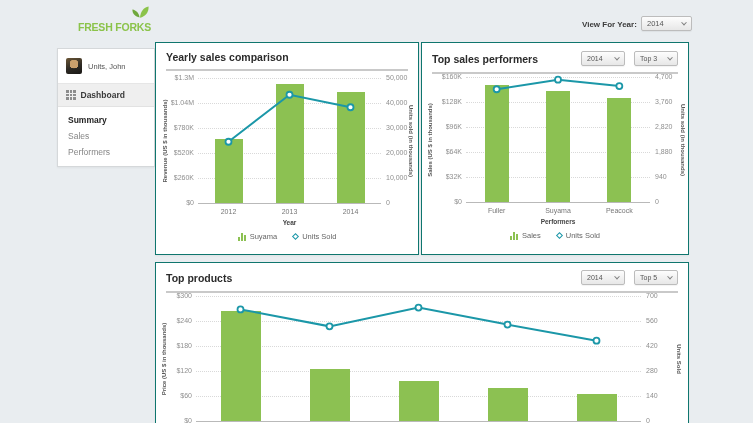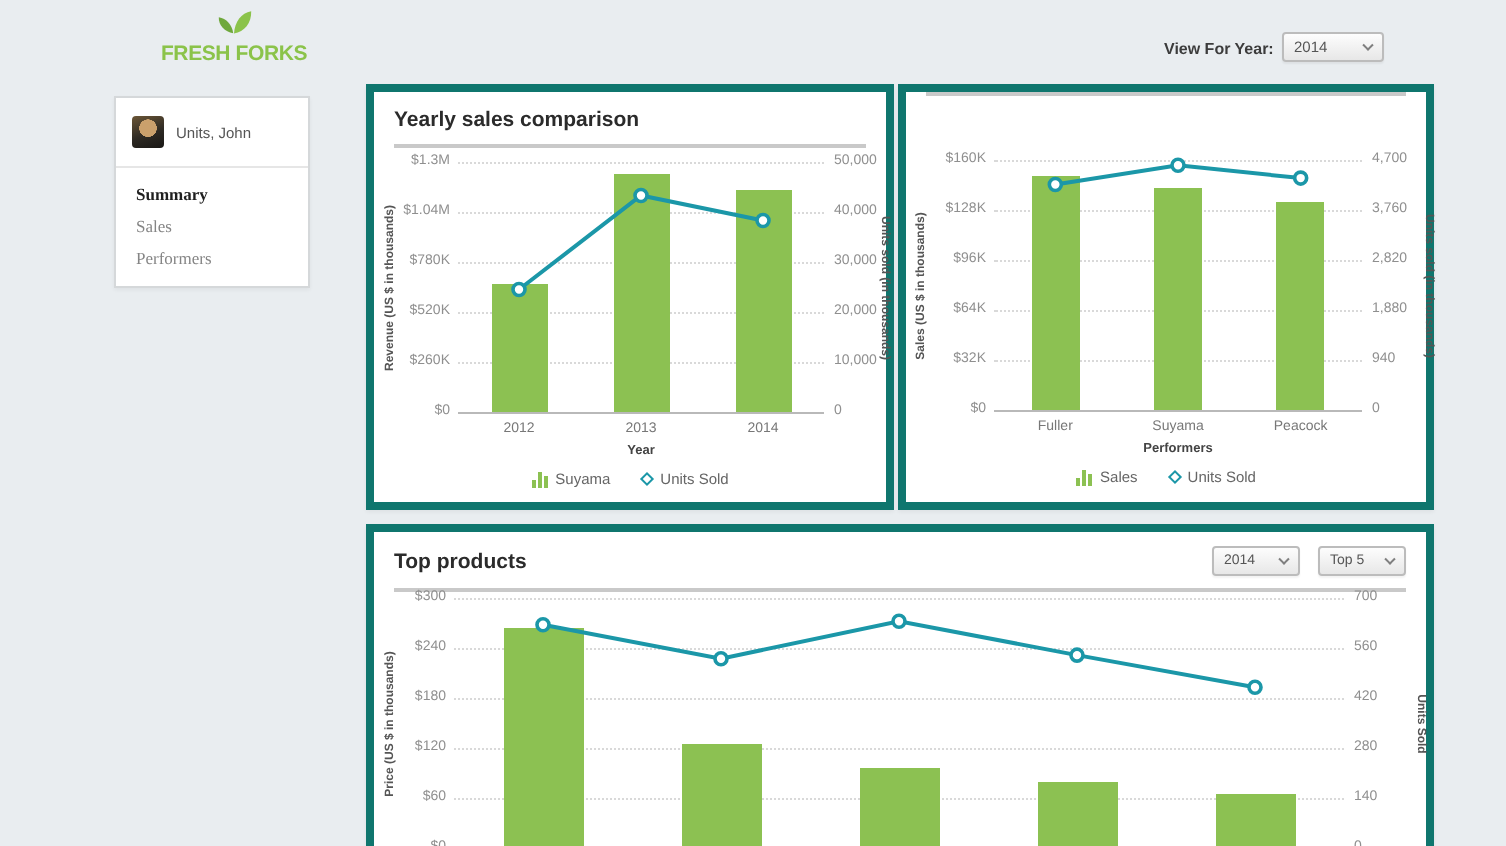--- a/index.html
+++ b/index.html
@@ -1,20 +1,20 @@
 <!DOCTYPE html>
 <html style="--green: #8cc152; --teal: #1b97a8;"><head>
 <meta charset="utf-8">
 <style>
   * { margin:0; padding:0; box-sizing:border-box; }
   html,body { width:753px; height:423px; overflow:hidden; }
   body { position:relative; background:#e9edf0; font-family:"Liberation Sans", sans-serif; }
 
   
-  .logo { position:absolute; left:68px; top:4px; width:98px; text-align:center; }
+  .logo { position:absolute; left:53px; top:4px; width:98px; text-align:right; }
   .logo-text { font-size:10.5px; font-weight:bold; color:#8bc34a; letter-spacing:-0.2px; margin-top:-1px; }
   .view-label { position:absolute; left:582px; top:20px; font-size:8px; font-weight:bold; color:#3c3c3c; }
   .dropdown { display:flex; align-items:center; justify-content:space-between; padding:0 5px;
               border:1px solid #bcbcbc; border-radius:2px;
               background:linear-gradient(#fdfdfd,#e7e7e7); color:#555;
               box-shadow:0 1px 1px rgba(0,0,0,.05); cursor:pointer; }
   .dd-top { position:absolute; left:641px; top:16px; width:51px; height:15px; font-size:7.5px; }
   .chev { width:4px; height:4px; border-right:1px solid #7f7f7f; border-bottom:1px solid #7f7f7f;
           transform:rotate(45deg) translate(-1px,-1px); }
 
@@ -25,25 +25,25 @@
   .avatar { width:16px; height:16px; border-radius:2px; flex:0 0 auto;
             background:
               radial-gradient(circle at 50% 38%, #caa06c 0 34%, rgba(0,0,0,0) 35%),
               linear-gradient(160deg,#6b5636 0%, #2e2a24 55%, #191715 100%); }
   .greeting { font-size:7.5px; color:#555; }
   .dash-row { display:flex; align-items:center; gap:5px; padding:6px 8px; background:#efefef;
               border-bottom:1px solid #e2e2e2; font-size:8.5px; font-weight:bold; color:#3a3a3a; cursor:pointer; }
   .grid-icon { display:inline-grid; grid-template-columns:repeat(3,2.5px); gap:1px; }
   .grid-icon i { width:2.5px; height:2.5px; background:#8d8d8d; }
   .nav { padding:5px 0 6px; }
-  .nav-item { padding:3px 10px; font-size:8.5px; color:#858585; cursor:pointer;font-family:Liberation Serif, serif; }
+  .nav-item { padding:3px 10px; font-size:8.5px; color:#858585; cursor:pointer; }
   .nav-item.active { font-weight:bold; color:#1f1f1f; }
 
   
-  .panel { position:absolute; background:#fff; border:4px solid #0f766e; box-shadow:0 1px 2px rgba(0,0,0,.05);margin-left:28px; }
+  .panel { position:absolute; background:#fff; border:1px solid #0f766e; box-shadow:0 1px 2px rgba(0,0,0,.05); }
   #panel1 { left:155px; top:42px; width:264px; height:213px; }
   #panel2 { left:421px; top:42px; width:268px; height:213px; }
   #panel3 { left:155px; top:262px; width:534px; height:200px; }
   .panel-header { display:flex; align-items:center; justify-content:space-between; padding:8px 10px 6px; }
   #panel3 .panel-header { padding-top:7px; }
   .panel-title { font-size:10.5px; font-weight:bold; color:#2b2b2b; }
   .dd-group { display:flex; gap:9px; }
   .dd-sm { width:44px; height:15px; font-size:7px; }
   .panel-rule { height:2px; background:#c9c9c9; margin:0 10px; }
 
@@ -83,20 +83,34 @@
 <span class="view-label">View For Year:</span>
 <div class="dropdown dd-top">
   <span>2014</span>
   <span class="chev"></span>
 </div>
 
 <div class="sidebar">
   <div class="user-row">
     <div class="avatar"></div>
     <span class="greeting">Units, John</span>
+  </div>
+  <div class="dash-row">
+    <span class="grid-icon">
+        <i></i>
+        <i></i>
+        <i></i>
+        <i></i>
+        <i></i>
+        <i></i>
+        <i></i>
+        <i></i>
+        <i></i>
+      </span>
+    <span>Dashboard</span>
   </div>
   <div class="nav">
     <div class="nav-item active">Summary</div>
     <div class="nav-item">Sales</div>
     <div class="nav-item">Performers</div>
   </div>
 </div>
 
 <div class="panel" id="panel1">
   <div class="panel-header">
@@ -152,20 +166,33 @@
       <svg class="line-svg" width="262" height="211">
         <polyline points="72.5,98.75 133.5,51.75 194.5,64.25" fill="none" stroke="#1b97a8" stroke-width="2"></polyline>
         <circle cx="72.5" cy="98.75" r="3" fill="#fff" stroke="#1b97a8" stroke-width="1.8"></circle>
         <circle cx="133.5" cy="51.75" r="3" fill="#fff" stroke="#1b97a8" stroke-width="1.8"></circle>
         <circle cx="194.5" cy="64.25" r="3" fill="#fff" stroke="#1b97a8" stroke-width="1.8"></circle>
       </svg>
     </div>
 </div>
 
 <div class="panel" id="panel2">
+  <div class="panel-header">
+    <div class="panel-title">Top sales performers</div>
+    <div class="dd-group">
+      <div class="dropdown dd-sm">
+        <span>2014</span>
+          <span class="chev"></span>
+      </div>
+      <div class="dropdown dd-sm">
+        <span>Top 3</span>
+          <span class="chev"></span>
+      </div>
+    </div>
+  </div>
   <div class="panel-rule"></div>
   <div class="chart-canvas">
     <div class="vlabel vl-left" style="left:2px; top:34px; height:125px;">
       <span>Sales (US $ in thousands)</span>
       </div>
     <div class="vlabel vl-right" style="left:255px; top:34px; height:125px;">
       <span>Units sold (in thousands)</span>
       </div>
     <div class="x-title" style="left:44px; width:184px; top:175px;">Performers</div>
     <div class="legend" style="top:188px;">

